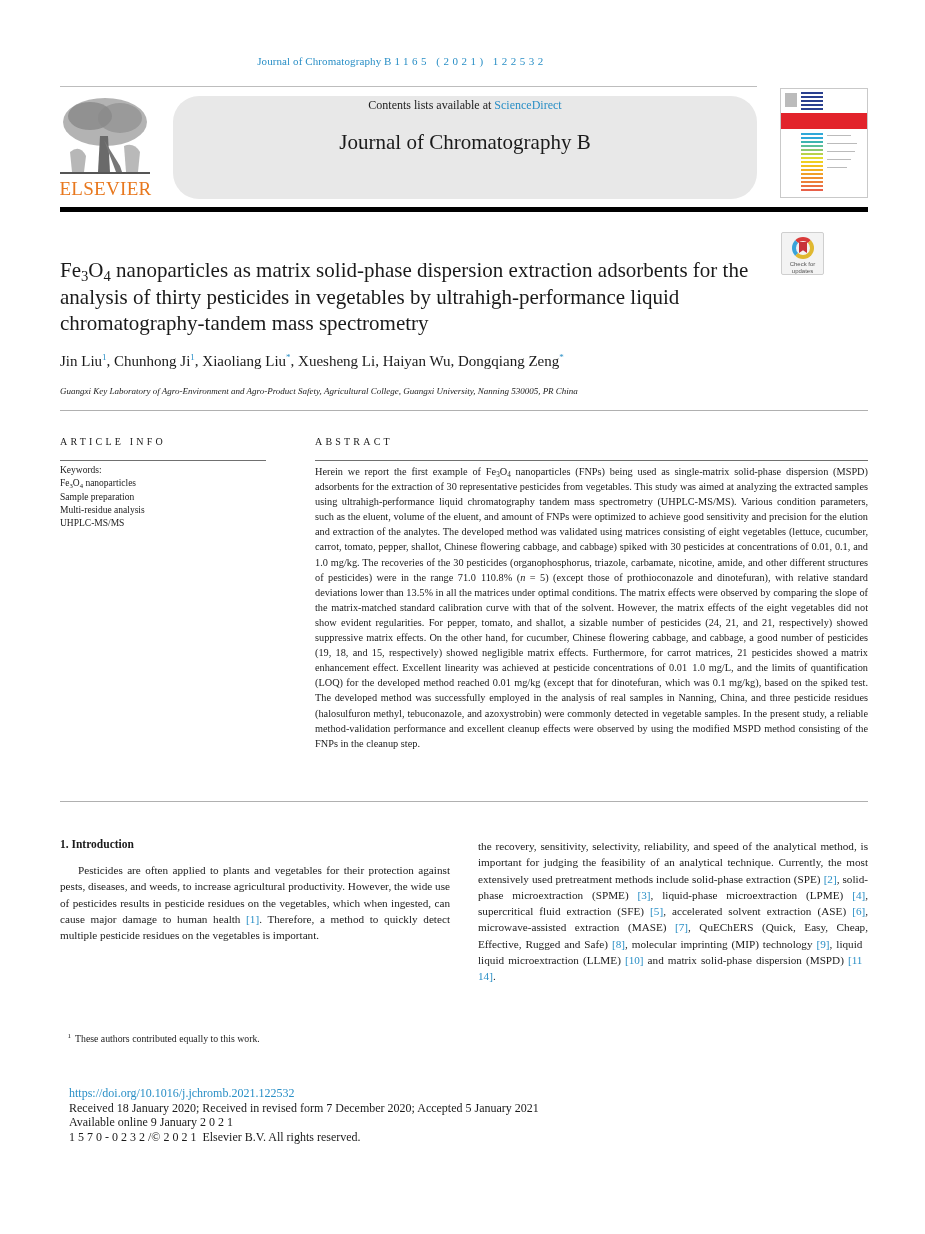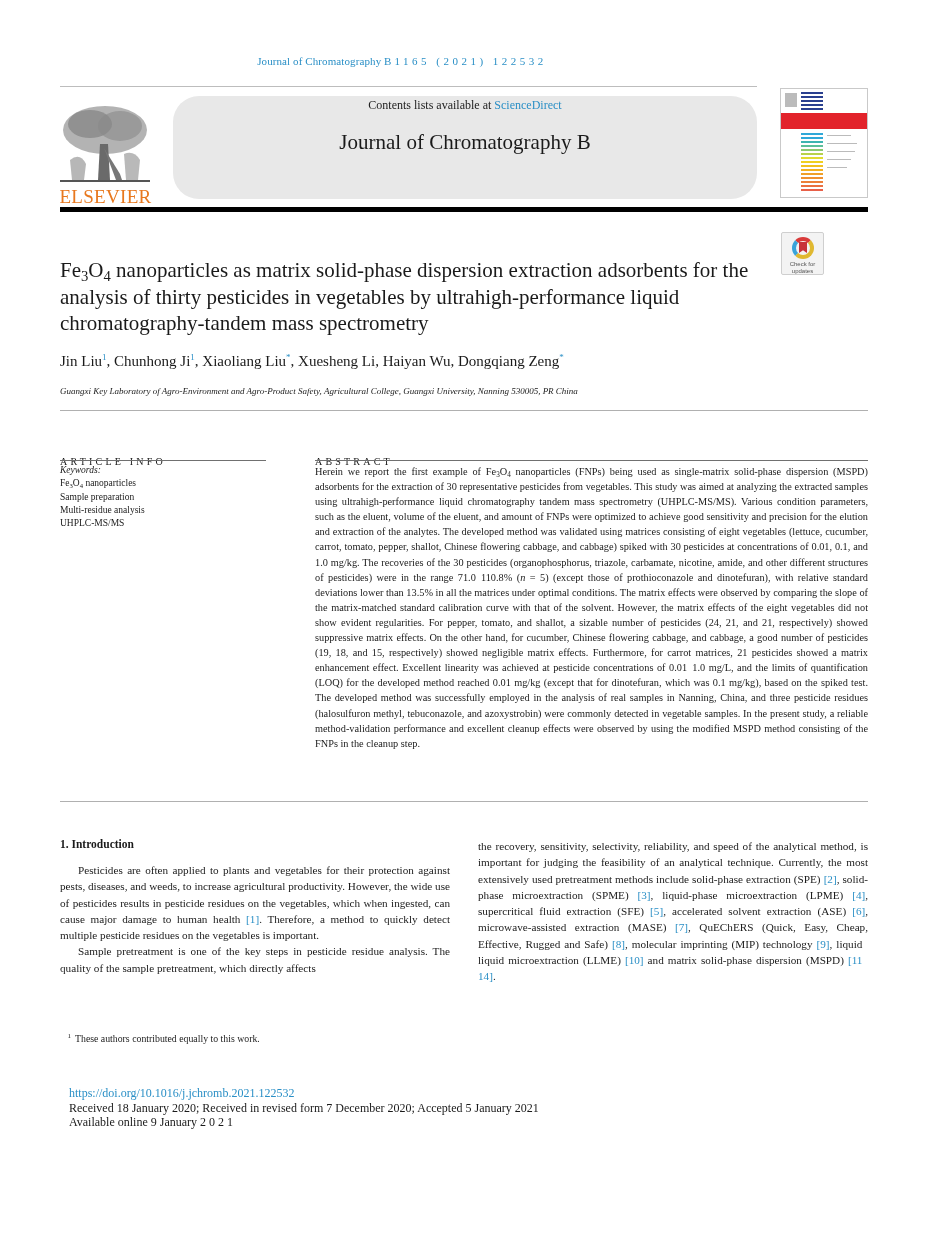--- a/index.html
+++ b/index.html
@@ -15,21 +15,21 @@
 
   
   .citation {
     top: 55px; left: 0; width: 804px; text-align: center;
     font-size: 11px; color: #2a8fc6; letter-spacing: 0.1px;
   }
   .cit-num { letter-spacing: 3.5px; }
 
   
   .hdr-topline { top: 86px; left: 60px; width: 697px; height: 1px; background: #bdbdbd; }
-  .logo-box { top: 104px; left: 58px; width: 95px; height: 105px; }
+  .logo-box { top: 96px; left: 58px; width: 95px; height: 105px; }
   .tree { position: absolute; top: 0; left: 2px; width: 90px; height: 80px; }
   .elsevier {
     position: absolute; top: 82px; left: 0; width: 95px; text-align: center;
     font-size: 19px; color: #e8781e; letter-spacing: 0.3px; font-family: "Liberation Serif", serif;
   }
   .hdr-band {
     top: 96px; left: 173px; width: 584px; height: 103px; background: #e8e8e8; border-radius: 26px;
   }
   .contents {
     position: absolute; top: 2px; left: 0; width: 100%; text-align: center; font-size: 12px; color: #222;
@@ -68,25 +68,25 @@
   }
   .title {
     top: 257px; left: 60px; width: 710px; font-size: 21px; line-height: 26.5px; color: #1a1a1a;
   }
   .authors { top: 352px; left: 60px; width: 760px; font-size: 15px; color: #1a1a1a; }
   .authors sup { font-size: 9px; color: #2a8fc6; vertical-align: 6px; }
   .affil { top: 386px; left: 60px; width: 808px; font-size: 9px; font-style: italic; color: #222; }
   .rule-grey { top: 410px; left: 60px; width: 808px; height: 1px; background: #b0b0b0; }
 
   
-  .sec-head { font-size: 10px; letter-spacing: 3.2px; color: #1a1a1a; margin-top: 20px; }
+  .sec-head { font-size: 10px; letter-spacing: 3.2px; color: #1a1a1a; }
   .ai-head { top: 436px; left: 60px; }
   .ai-rule { top: 460px; left: 60px; width: 206px; height: 1px; background: #707070; }
   .kw-block { top: 464px; left: 60px; width: 210px; font-size: 9.5px; line-height: 13.3px; color: #1a1a1a; }
-  .kw-label { font-style: italic; }
+  .kw-label { }
   .ab-head { top: 436px; left: 315px; }
   .ab-rule { top: 460px; left: 315px; width: 553px; height: 1px; background: #707070; }
   .abstract {
     top: 464px; left: 315px; width: 553px; font-size: 10.3px; line-height: 15.1px; text-align: justify; color: #1a1a1a;
   }
   sub { font-size: 0.7em; vertical-align: -0.25em; line-height: 0; }
   .rule-grey2 { top: 801px; left: 60px; width: 808px; height: 1px; background: #b0b0b0; }
 
   
   .intro-head { top: 838px; left: 60px; font-size: 11.5px; font-weight: bold; color: #1a1a1a; }
@@ -202,29 +202,29 @@
 <div class="abs abstract">
   <span>Herein we report the first example of Fe</span><sub>3</sub>O<sub>4</sub><span> nanoparticles (FNPs) being used as single-matrix solid-phase dispersion (MSPD) adsorbents for the extraction of 30 representative pesticides from vegetables. This study was aimed at analyzing the extracted samples using ultrahigh-performance liquid chromatography tandem mass spectrometry (UHPLC-MS/MS). Various condition parameters, such as the eluent, volume of the eluent, and amount of FNPs were optimized to achieve good sensitivity and precision for the elution and extraction of the analytes. The developed method was validated using matrices consisting of eight vegetables (lettuce, cucumber, carrot, tomato, pepper, shallot, Chinese flowering cabbage, and cabbage) spiked with 30 pesticides at concentrations of 0.01, 0.1, and 1.0 mg/kg. The recoveries of the 30 pesticides (organophosphorus, triazole, carbamate, nicotine, amide, and other different structures of pesticides) were in the range 71.0 110.8% (</span><i>n</i><span> = 5) (except those of prothioconazole and dinotefuran), with relative standard deviations lower than 13.5% in all the matrices under optimal conditions. The matrix effects were observed by comparing the slope of the matrix-matched standard calibration curve with that of the solvent. However, the matrix effects of the eight vegetables did not show evident regularities. For pepper, tomato, and shallot, a sizable number of pesticides (24, 21, and 21, respectively) showed suppressive matrix effects. On the other hand, for cucumber, Chinese flowering cabbage, and cabbage, a good number of pesticides (19, 18, and 15, respectively) showed negligible matrix effects. Furthermore, for carrot matrices, 21 pesticides showed a matrix enhancement effect. Excellent linearity was achieved at pesticide concentrations of 0.01 1.0 mg/L, and the limits of quantification (LOQ) for the developed method reached 0.01 mg/kg (except that for dinotefuran, which was 0.1 mg/kg), based on the spiked test. The developed method was successfully employed in the analysis of real samples in Nanning, China, and three pesticide residues (halosulfuron methyl, tebuconazole, and azoxystrobin) were commonly detected in vegetable samples. In the present study, a reliable method-validation performance and excellent cleanup effects were observed by using the modified MSPD method consisting of the FNPs in the cleanup step.</span>
 </div>
 <div class="abs rule-grey2"></div>
 
 <div class="abs intro-head">1.  Introduction</div>
 <div class="abs col col-left">
   <p class="indent">
     <span>Pesticides are often applied to plants and vegetables for their protection against pests, diseases, and weeds, to increase agricultural productivity. However, the wide use of pesticides results in pesticide residues on the vegetables, which when ingested, can cause major damage to human health </span><span class="link">[1]</span><span>. Therefore, a method to quickly detect multiple pesticide residues on the vegetables is important.</span>
   </p>
-  <p class="indent">Sample pretreatment is one of the key steps in pesticide residue analysis. The quality of the sample pretreatment, which directly affects</p>
 </div>
 <div class="abs col col-right">
   <p>the recovery, sensitivity, selectivity, reliability, and speed of the analytical method, is important for judging the feasibility of an analytical technique. Currently, the most extensively used pretreatment methods include solid-phase extraction (SPE) <span class="link">[2]</span><span>, solid-phase microextraction (SPME) </span><span class="link">[3]</span><span>, liquid-phase microextraction (LPME) </span><span class="link">[4]</span><span>, supercritical fluid extraction (SFE) </span><span class="link">[5]</span><span>, accelerated solvent extraction (ASE) </span><span class="link">[6]</span><span>, microwave-assisted extraction (MASE) </span><span class="link">[7]</span><span>, QuEChERS (Quick, Easy, Cheap, Effective, Rugged and Safe) </span><span class="link">[8]</span><span>, molecular imprinting (MIP) technology </span><span class="link">[9]</span><span>, liquid liquid microextraction (LLME) </span><span class="link">[10]</span><span> and matrix solid-phase dispersion (MSPD) </span><span class="link">[11 14]</span><span>.</span></p>
 </div>
 
 <div class="abs footnotes">
   <div>
     <span class="fn-sym" style="font-size:7px;vertical-align:4px;">1</span><span>These authors contributed equally to this work.</span>
   </div>
 </div>
 
 <div class="abs pub-info">
   <div class="link">https://doi.org/10.1016/j.jchromb.2021.122532</div>
   <div>Received 18 January 2020; Received in revised form 7 December 2020; Accepted 5 January 2021</div>
   <div><span>Available online 9  January </span><span class="spaced">2021</span></div>
+  <div><span class="spaced">1570-0232</span><span>/© </span><span class="spaced">2021</span><span>  Elsevier B.V. All rights reserved.</span></div>
 </div>
 
 </body></html>

